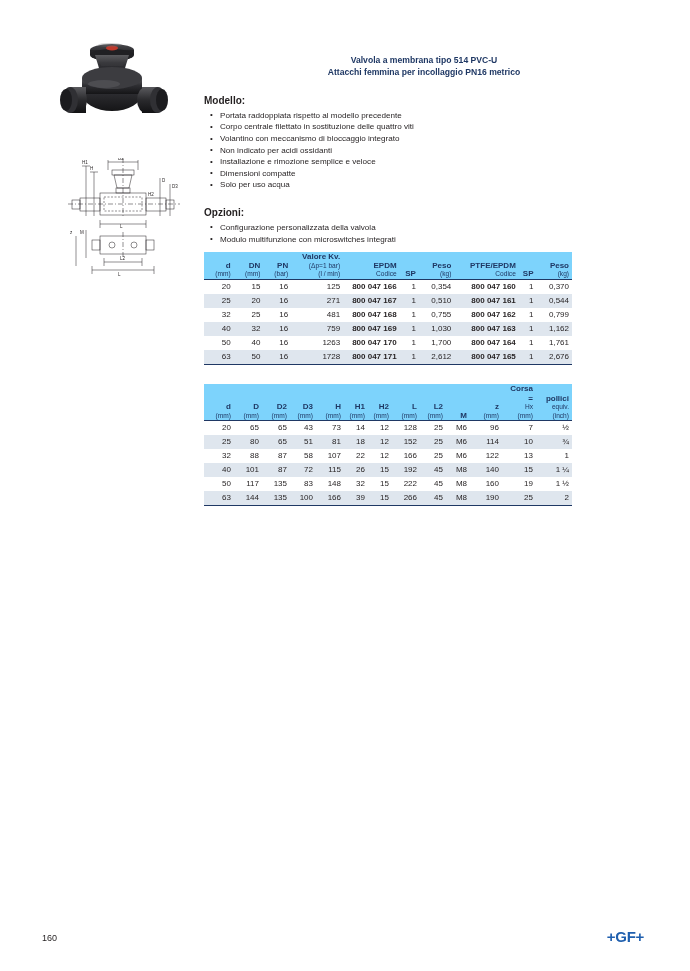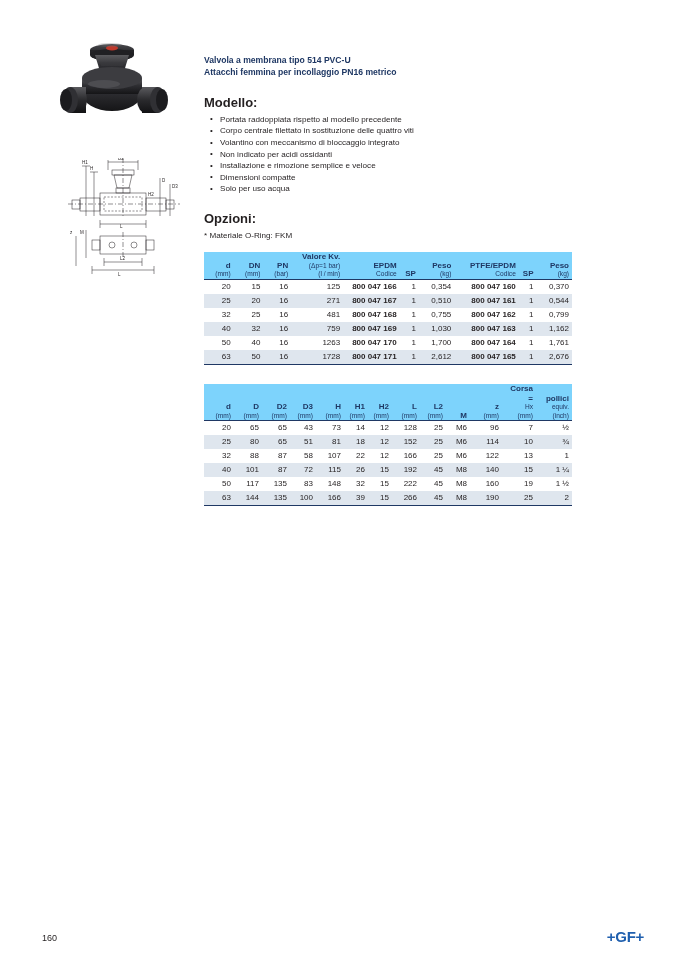--- a/index.html
+++ b/index.html
@@ -44,24 +44,25 @@
     position: absolute;
     left: 204px;
     top: 54px;
     width: 440px;
   }
   .title {
     color: #1f3864;
     font-weight: bold;
     font-size: 8.6px;
     line-height: 12.4px;
+    text-align: center;
   }
   .section-head {
     font-weight: bold;
-    font-size: 13px;
+    font-size: 10px;
     margin-top: 16px;
     margin-bottom: 4px;
     color: #231f20;
   }
   ul.bullets {
     list-style: none;
     margin: 4px;
     padding: 0;
   }
   ul.bullets li {
@@ -289,20 +290,24 @@
       <li>Portata raddoppiata rispetto al modello precedente</li>
       <li>Corpo centrale filettato in sostituzione delle quattro viti</li>
       <li>Volantino con meccanismo di bloccaggio integrato</li>
       <li>Non indicato per acidi ossidanti</li>
       <li>Installazione e rimozione semplice e veloce</li>
       <li>Dimensioni compatte</li>
       <li>Solo per uso acqua</li>
     </ul>
 
     <div class="section-head">Opzioni:</div>
+    <ul class="bullets">
+      <li>Configurazione personalizzata della valvola</li>
+      <li>Modulo multifunzione con microswitches integrati</li>
+    </ul>
 
     <div class="footnote">* Materiale O-Ring: FKM</div>
   </div>
 
   <div class="table-block" id="table1">
     <table class="spec">
       <colgroup>
         <col style="width:32px">
           <col style="width:32px">
           <col style="width:30px">

